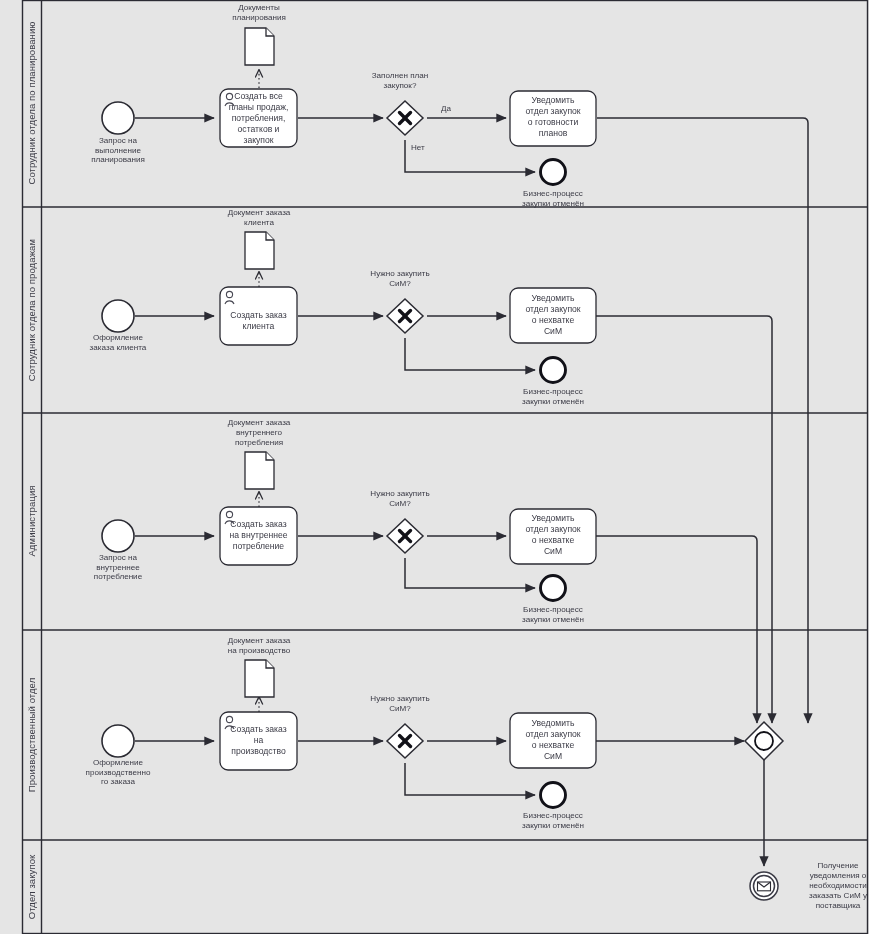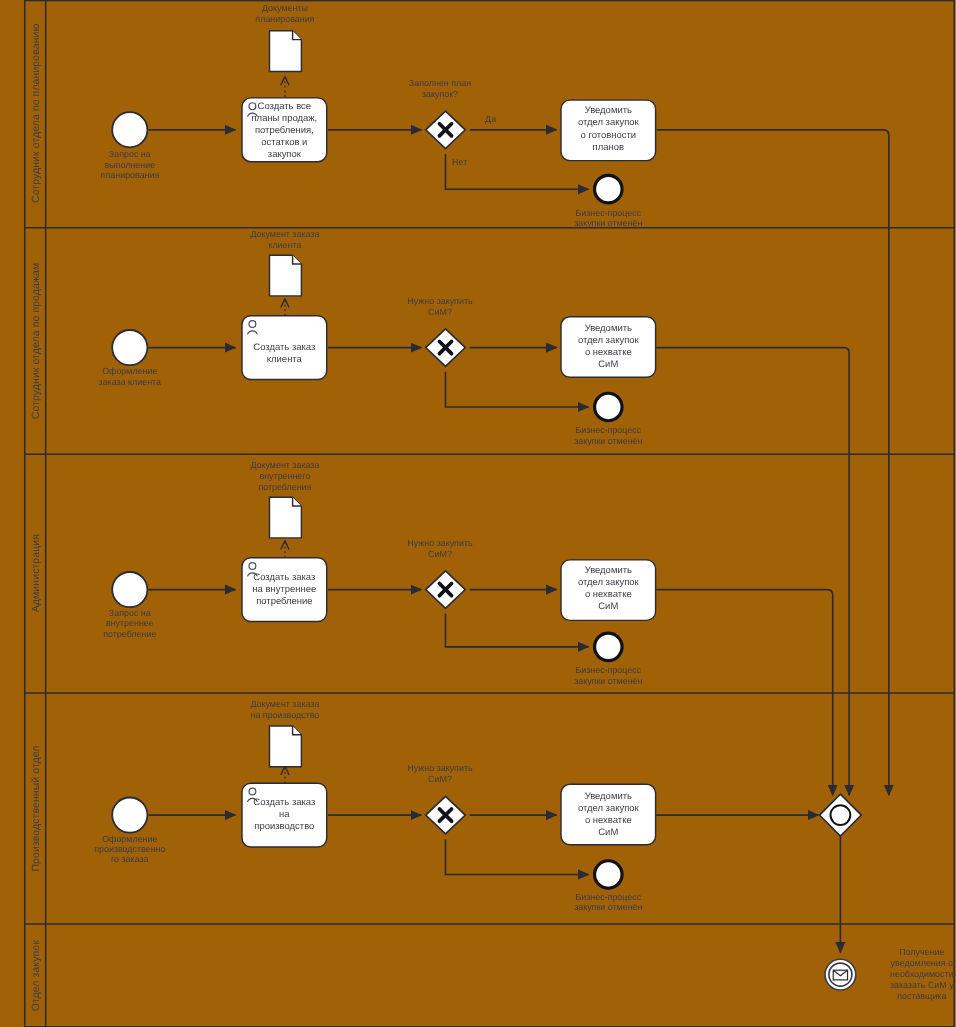--- a/index.html
+++ b/index.html
@@ -1,19 +1,19 @@
 <!DOCTYPE html>
 <html lang="ru"><head>
 <meta charset="utf-8">
 <title>BPMN</title>
 <style>
   html,body{margin:0;padding:0;background:#ffffff;}
   body{width:869px;height:934px;overflow:hidden;
        font-family:"Liberation Sans","DejaVu Sans",sans-serif;}
-  #stage{position:relative;width:869px;height:934px;background:#a16207;}
+  #stage{position:relative;width:869px;height:934px;background:#e5e5e5;}
   svg{display:block;}
   .lane-label{font-size:9.5px;fill:#3b3b46;letter-spacing:.1px;}
   .node-label{font-size:8.6px;fill:#3b3b46;}
   .evt-label{font-size:8.1px;fill:#3b3b46;}
   .flow-label{font-size:8.1px;fill:#3b3b46;}
   .doc-label{font-size:8.1px;fill:#3b3b46;}
   .gw-label{font-size:8.1px;fill:#3b3b46;}
   .pool{fill:none;stroke:#2b2b33;stroke-width:1.4;}
   .lane-div{stroke:#2b2b33;stroke-width:1.4;}
   .task{fill:#ffffff;stroke:#2b2b33;stroke-width:1.3;}

